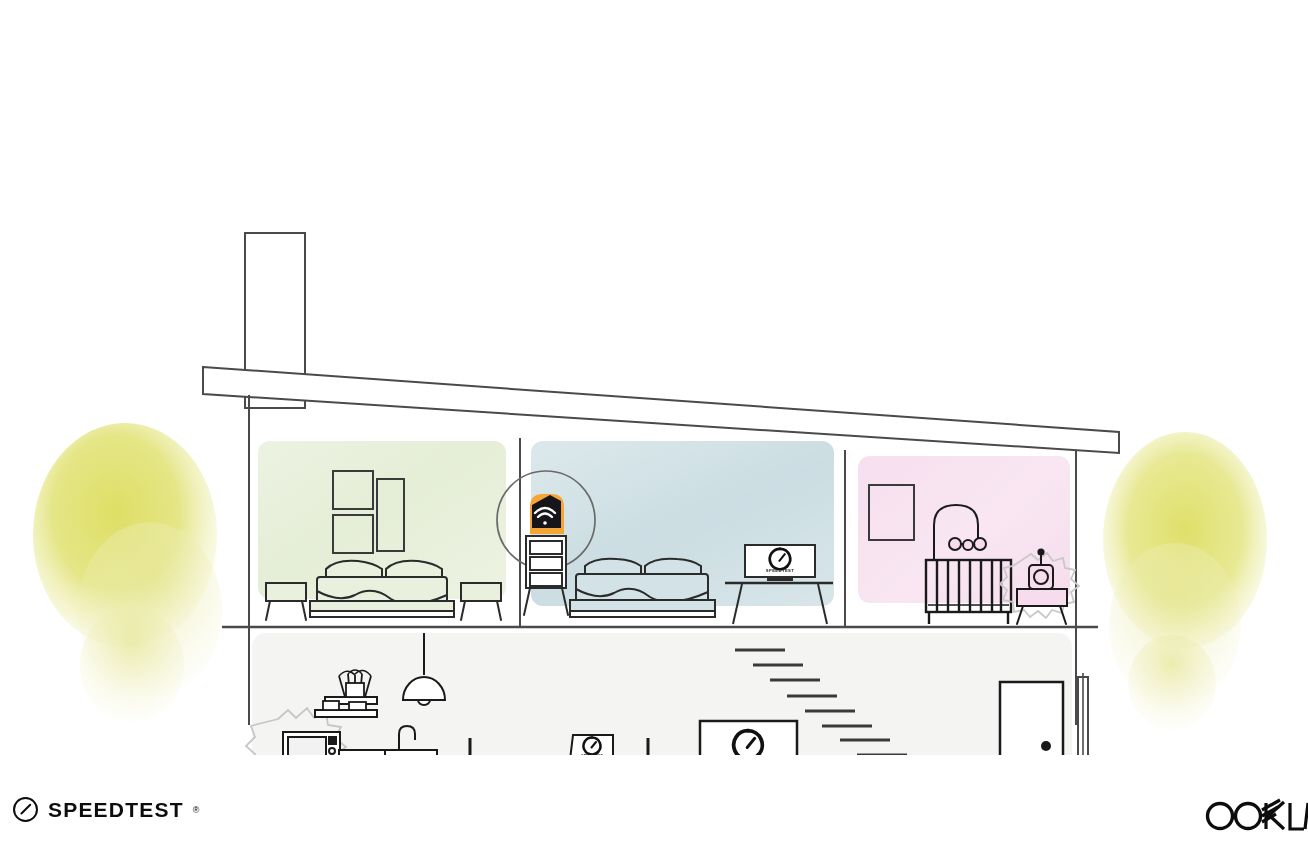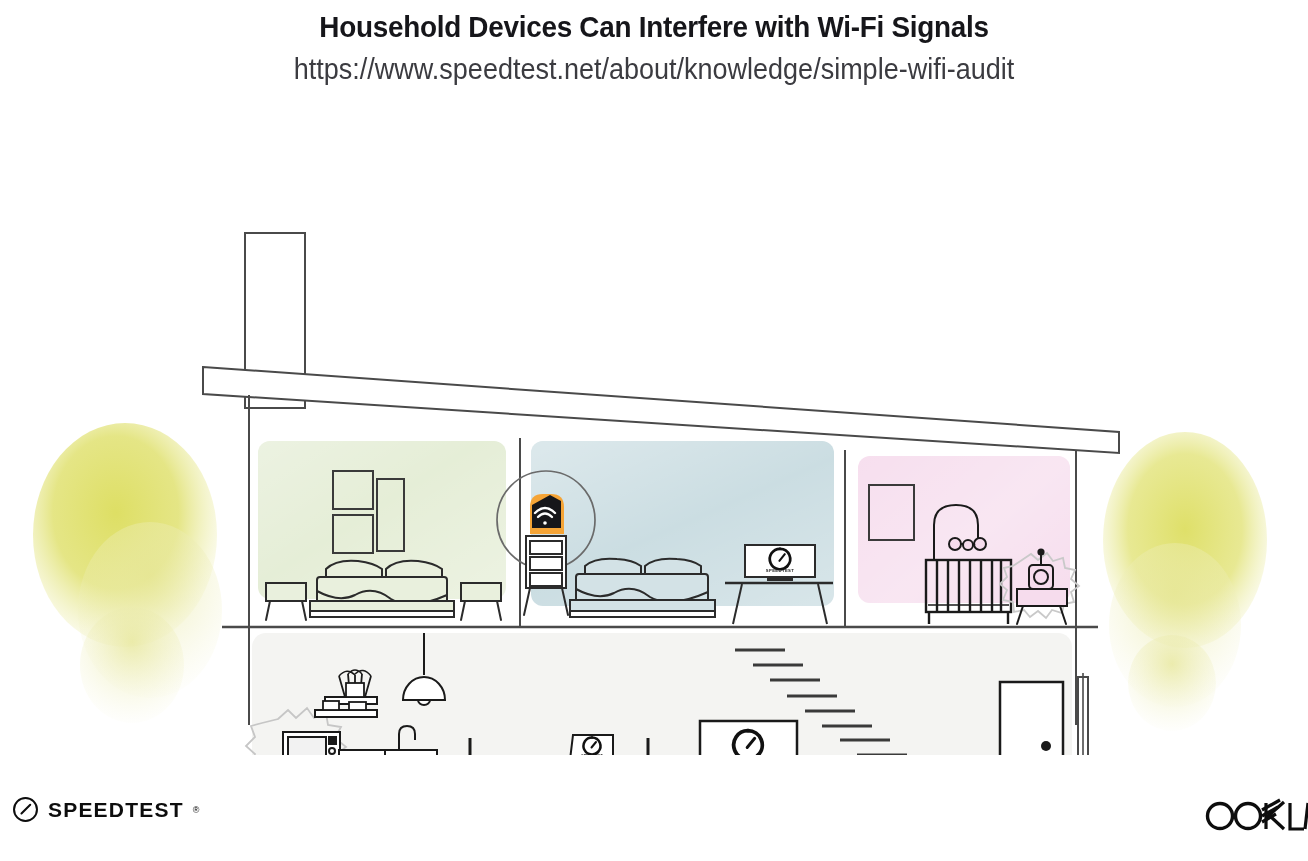--- a/index.html
+++ b/index.html
@@ -33,24 +33,20 @@
     font-size:21px;letter-spacing:1.2px;color:#0d0d0d;
   }
   .st-reg{font-size:9px;vertical-align:super;letter-spacing:0;}
   .ookla-logo{position:absolute;left:1204px;top:18px;}
 </style>
 </head>
 <body>
 
 <div id="stage">
 
-  <div class="hdr">
-    <div class="title">Household Devices Can Interfere with Wi-Fi Signals</div>
-    <div class="subtitle">https://www.speedtest.net/about/knowledge/simple-wifi-audit</div>
-  </div>
 
   <div class="art">
     <svg width="1308" height="650" viewBox="0 0 1308 650" xmlns="http://www.w3.org/2000/svg">
       <defs>
         <radialGradient id="folA" cx="45%" cy="40%" r="62%">
           <stop offset="0%" stop-color="#dcdd5c" stop-opacity="0.95"></stop>
           <stop offset="55%" stop-color="#e0e170" stop-opacity="0.85"></stop>
           <stop offset="100%" stop-color="#eeeeb0" stop-opacity="0.15"></stop>
         </radialGradient>
         <radialGradient id="folB" cx="50%" cy="45%" r="60%">

